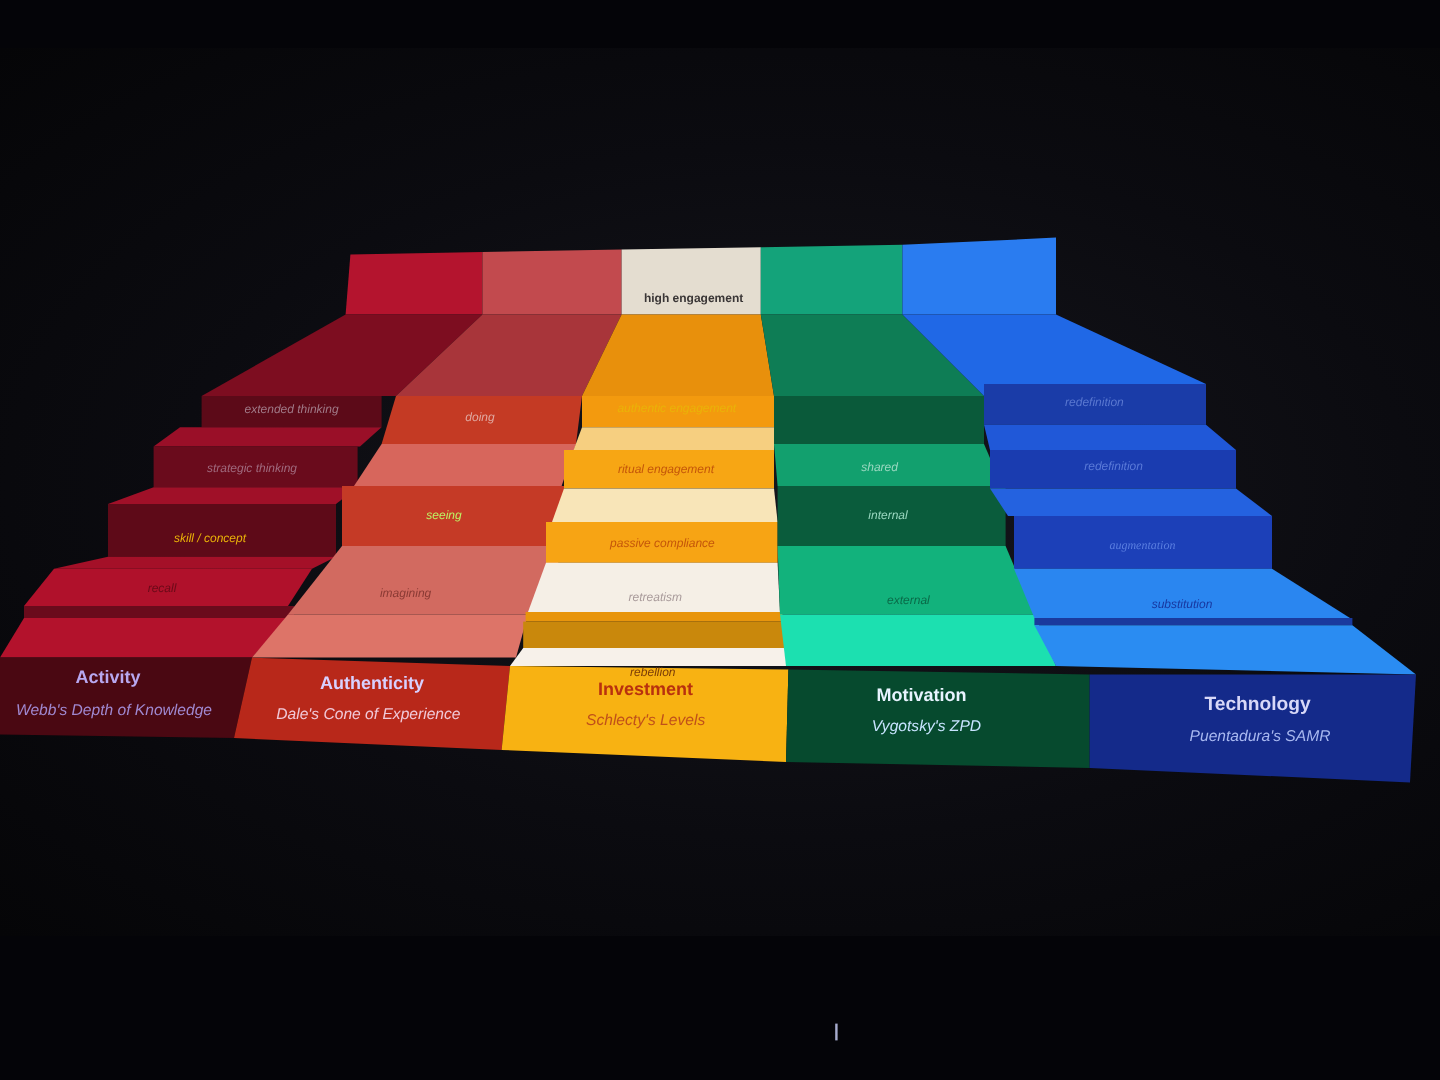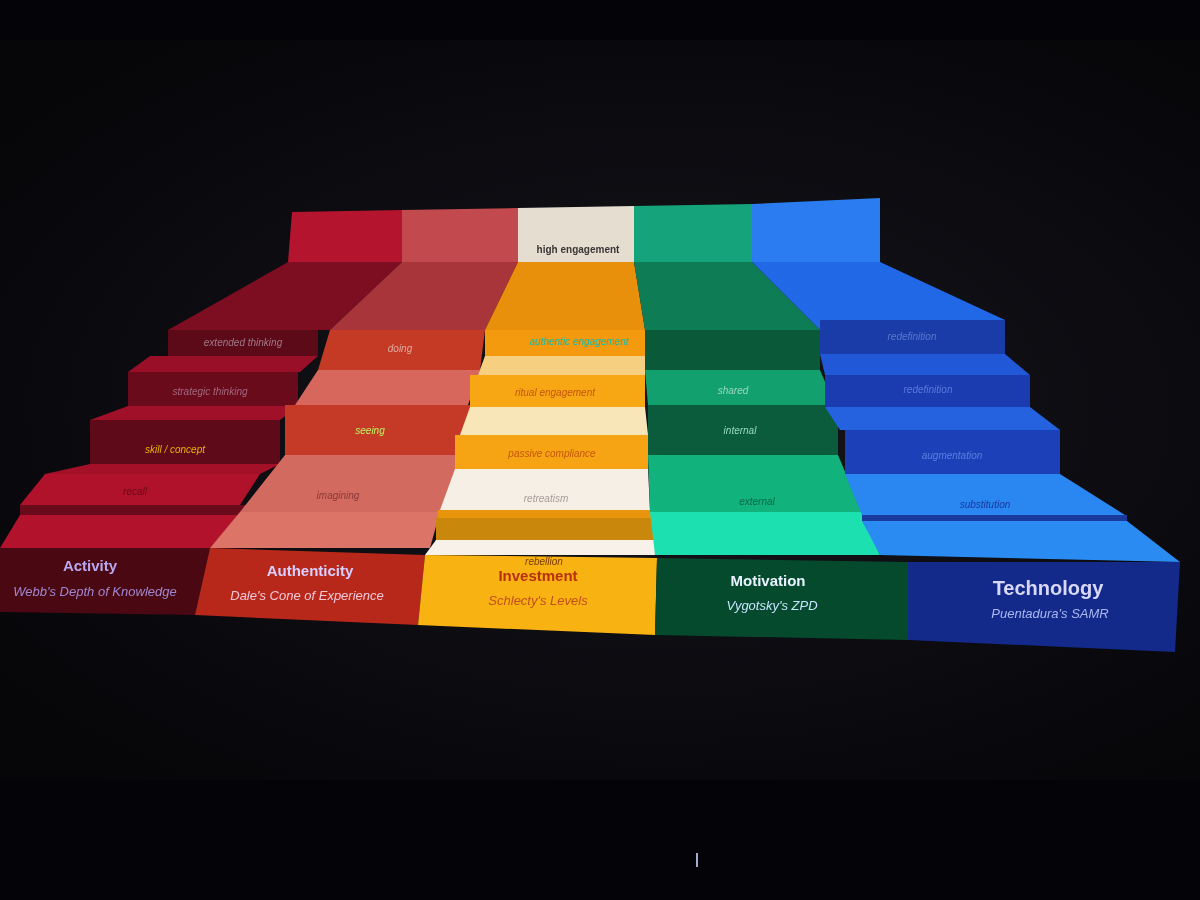--- a/index.html
+++ b/index.html
@@ -118,43 +118,43 @@
 
 <div class="lbl" style="left:243px;top:342px;color:#a07a88;">extended thinking</div>
 <div class="lbl" style="left:210px;top:391px;color:#a06a7e;">strategic thinking</div>
 <div class="lbl" style="left:175px;top:449px;color:#eab308;">skill / concept</div>
 <div class="lbl" style="left:135px;top:491px;color:#6a0a18;">recall</div>
 
 <div class="lbl" style="left:400px;top:348px;color:#e0a8a0;">doing</div>
 <div class="lbl" style="left:370px;top:430px;color:#bef264;">seeing</div>
 <div class="lbl" style="left:338px;top:495px;color:#8a3a34;">imagining</div>
 
-<div class="lbl" style="left:579px;top:341px;color:#14b8a6;">authentic engagement</div>
+<div class="lbl" style="left:564px;top:341px;color:#eab308;">authentic engagement</div>
 <div class="lbl" style="left:555px;top:392px;color:#c4560a;">ritual engagement</div>
 <div class="lbl" style="left:552px;top:453px;color:#c4560a;">passive compliance</div>
 <div class="lbl" style="left:546px;top:498px;color:#a89a9a;">retreatism</div>
 <div class="lbl" style="left:544px;top:561px;color:#7a3c08;">rebellion</div>
 
 <div class="lbl" style="left:733px;top:345px;color:#9ad8c0;margin-top:45px;">shared</div>
 <div class="lbl" style="left:740px;top:430px;color:#9ad8c0;">internal</div>
 <div class="lbl" style="left:757px;top:501px;color:#0a6a48;">external</div>
 
 <div class="lbl" style="left:912px;top:336px;color:#5a78d0;">redefinition</div>
 <div class="lbl" style="left:928px;top:389px;color:#5a7ad8;">redefinition</div>
-<div class="lbl" style="left:952px;top:455px;color:#5a7ee0;">augmentation</div>
+<div class="lbl" style="left:952px;top:455px;color:#5a7ee0;font-family:Liberation Serif, serif;">augmentation</div>
 <div class="lbl" style="left:985px;top:504px;color:#1838a0;">substitution</div>
 
 <div class="col-title" style="left:90px;top:565px;color:#b8a8f0;">Activity</div>
 <div class="col-sub" style="left:95px;top:591px;color:#a088d0;">Webb's Depth of Knowledge</div>
 
 <div class="col-title" style="left:310px;top:570px;color:#d8d0ff;">Authenticity</div>
 <div class="col-sub" style="left:307px;top:595px;color:#f0c8d8;">Dale's Cone of Experience</div>
 
 <div class="col-title" style="left:538px;top:575px;color:#b8300e;">Investment</div>
 <div class="col-sub" style="left:538px;top:600px;color:#c0501a;">Schlecty's Levels</div>
 
 <div class="col-title" style="left:768px;top:580px;color:#e8f4ff;">Motivation</div>
 <div class="col-sub" style="left:772px;top:605px;color:#c8e4ff;">Vygotsky's ZPD</div>
 
-<div class="col-title" style="left:1048px;top:588px;color:#d8d8f8;font-size:20px;">Technology</div>
+<div class="col-title" style="left:1048px;top:588px;color:#d8d8f8;font-size:16px;">Technology</div>
 <div class="col-sub" style="left:1050px;top:613px;color:#a8b8f0;">Puentadura's SAMR</div>
 
 <div class="led"></div>
 
 </body></html>

